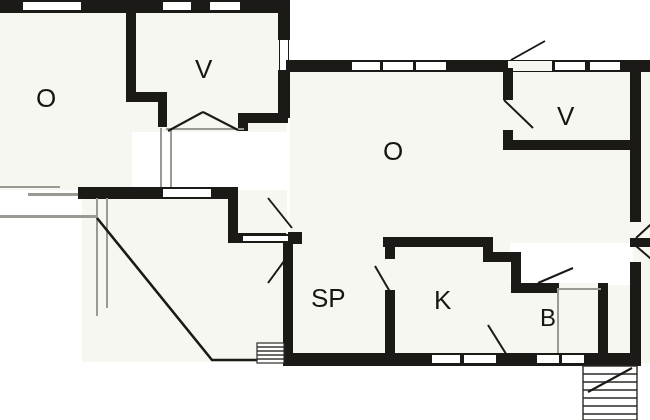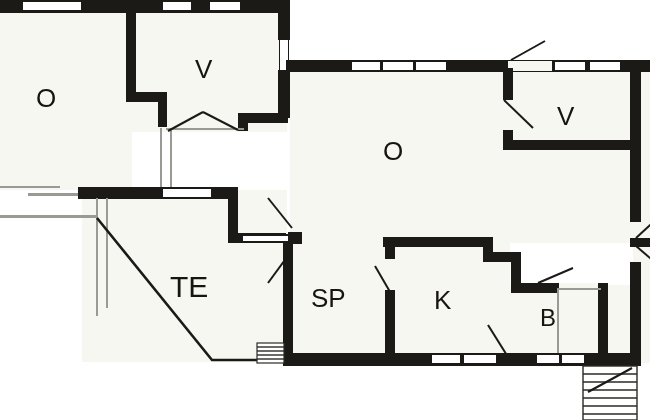--- a/index.html
+++ b/index.html
@@ -159,18 +159,17 @@
       <line class="stair" x1="257" y1="355" x2="284" y2="355"></line>
       <line class="stair" x1="257" y1="359" x2="284" y2="359"></line>
     </g>
 
   </svg>
 
   <div class="lbl" style="left:36px;top:85px;font-size:26px;">O</div>
   <div class="lbl" style="left:195px;top:56px;font-size:26px;">V</div>
   <div class="lbl" style="left:383px;top:138px;font-size:26px;">O</div>
   <div class="lbl" style="left:557px;top:103px;font-size:26px;">V</div>
-  <div class="lbl" style="left:170px;top:272px;font-size:30px;">TE</div>
   <div class="lbl" style="left:311px;top:285px;font-size:26px;">SP</div>
   <div class="lbl" style="left:434px;top:287px;font-size:26px;">K</div>
   <div class="lbl" style="left:540px;top:306px;font-size:24px;">B</div>
 
 </div>
 
 </body></html>

